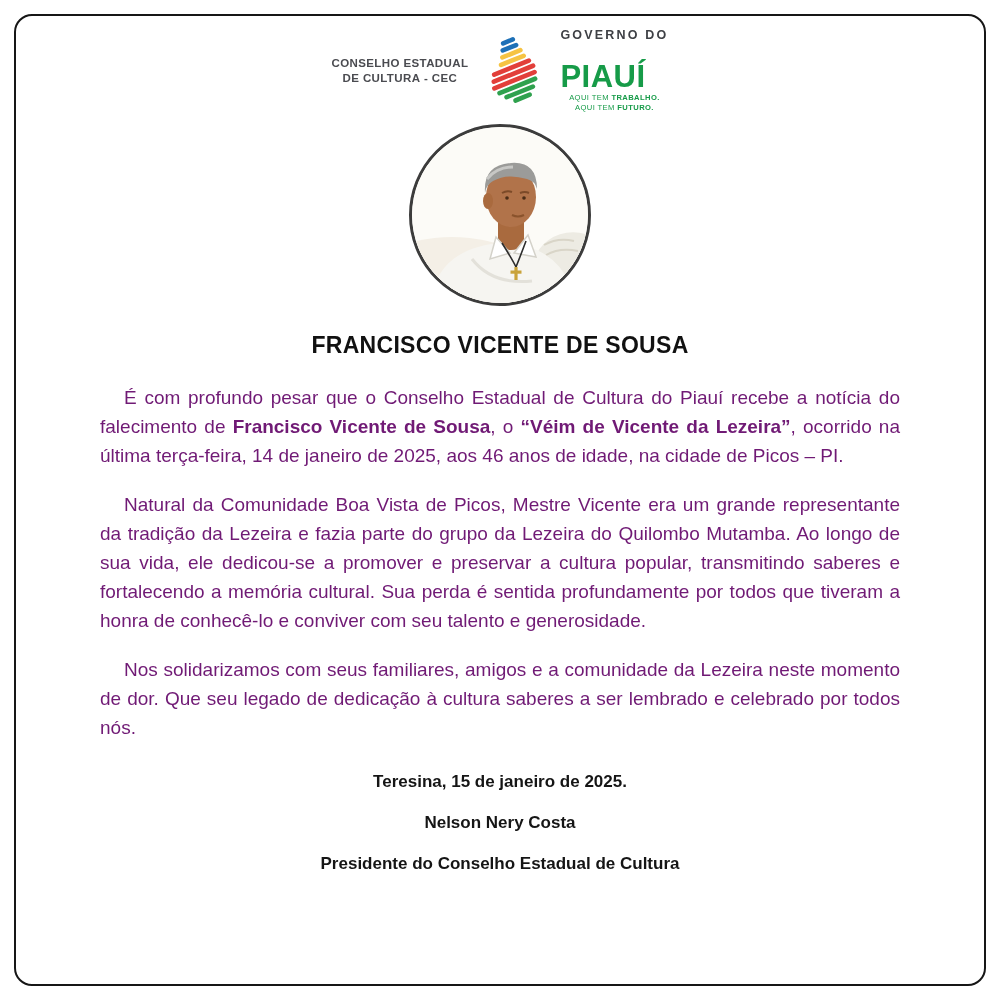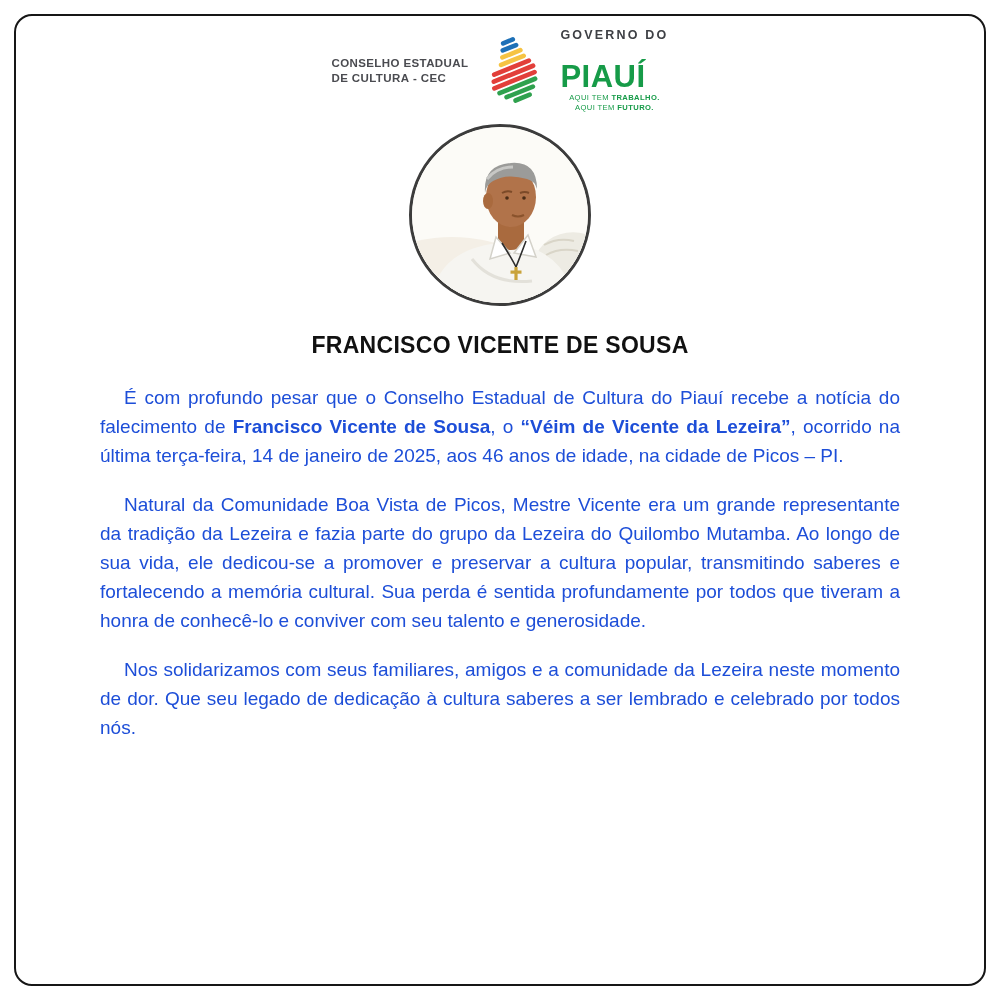--- a/index.html
+++ b/index.html
@@ -35,21 +35,21 @@
 
   
   .logo-row {
     display: flex;
     justify-content: center;
     align-items: center;
     gap: 14px;
     height: 70px;
   }
   .council-text {
-    text-align: left;
+    text-align: center;
     font-size: 11.5px;
     font-weight: bold;
     letter-spacing: 0.4px;
     color: #4a4b50;
     line-height: 1.3;
   }
   .state-mark { width: 64px; height: 68px; }
   .gov-block { text-align: left; line-height: 1; }
   .gov-line {
     font-size: 12.5px;
@@ -106,21 +106,21 @@
     color: #111111;
   }
 
   
   .article {
     width: 800px;
     margin: 24px auto 0 auto;
     font-size: 19px;
     line-height: 29px;
     text-align: justify;
-    color: #1d4ed8;
+    color: #701a75;
   }
   .article p {
     margin: 0 0 20px 0;
     text-indent: 24px;
   }
   .article strong { font-weight: bold; }
 
   
   .doc-footer {
     margin-top: 30px;
@@ -214,15 +214,20 @@
     </div>
 
     <h2 class="person-name">FRANCISCO VICENTE DE SOUSA</h2>
 
     <div class="article">
       <p><span>É com profundo pesar que o Conselho Estadual de Cultura do Piauí recebe a notícia do falecimento de </span><strong>Francisco Vicente de Sousa</strong><span>, o </span><strong>“Véim de Vicente da Lezeira”</strong><span>, ocorrido na última terça-feira, 14 de janeiro de 2025, aos 46 anos de idade, na cidade de Picos – PI.</span></p>
       <p>Natural da Comunidade Boa Vista de Picos, Mestre Vicente era um grande representante da tradição da Lezeira e fazia parte do grupo da Lezeira do Quilombo Mutamba. Ao longo de sua vida, ele dedicou-se a promover e preservar a cultura popular, transmitindo saberes e fortalecendo a memória cultural. Sua perda é sentida profundamente por todos que tiveram a honra de conhecê-lo e conviver com seu talento e generosidade.</p>
       <p>Nos solidarizamos com seus familiares, amigos e a comunidade da Lezeira neste momento de dor. Que seu legado de dedicação à cultura saberes a ser lembrado e celebrado por todos nós.</p>
     </div>
 
+    <div class="doc-footer">
+      <p class="f-line">Teresina, 15 de janeiro de 2025.</p>
+      <p class="f-line">Nelson Nery Costa</p>
+      <p class="f-line">Presidente do Conselho Estadual de Cultura</p>
+    </div>
 
   </div>
 </div>
 
 </body></html>

